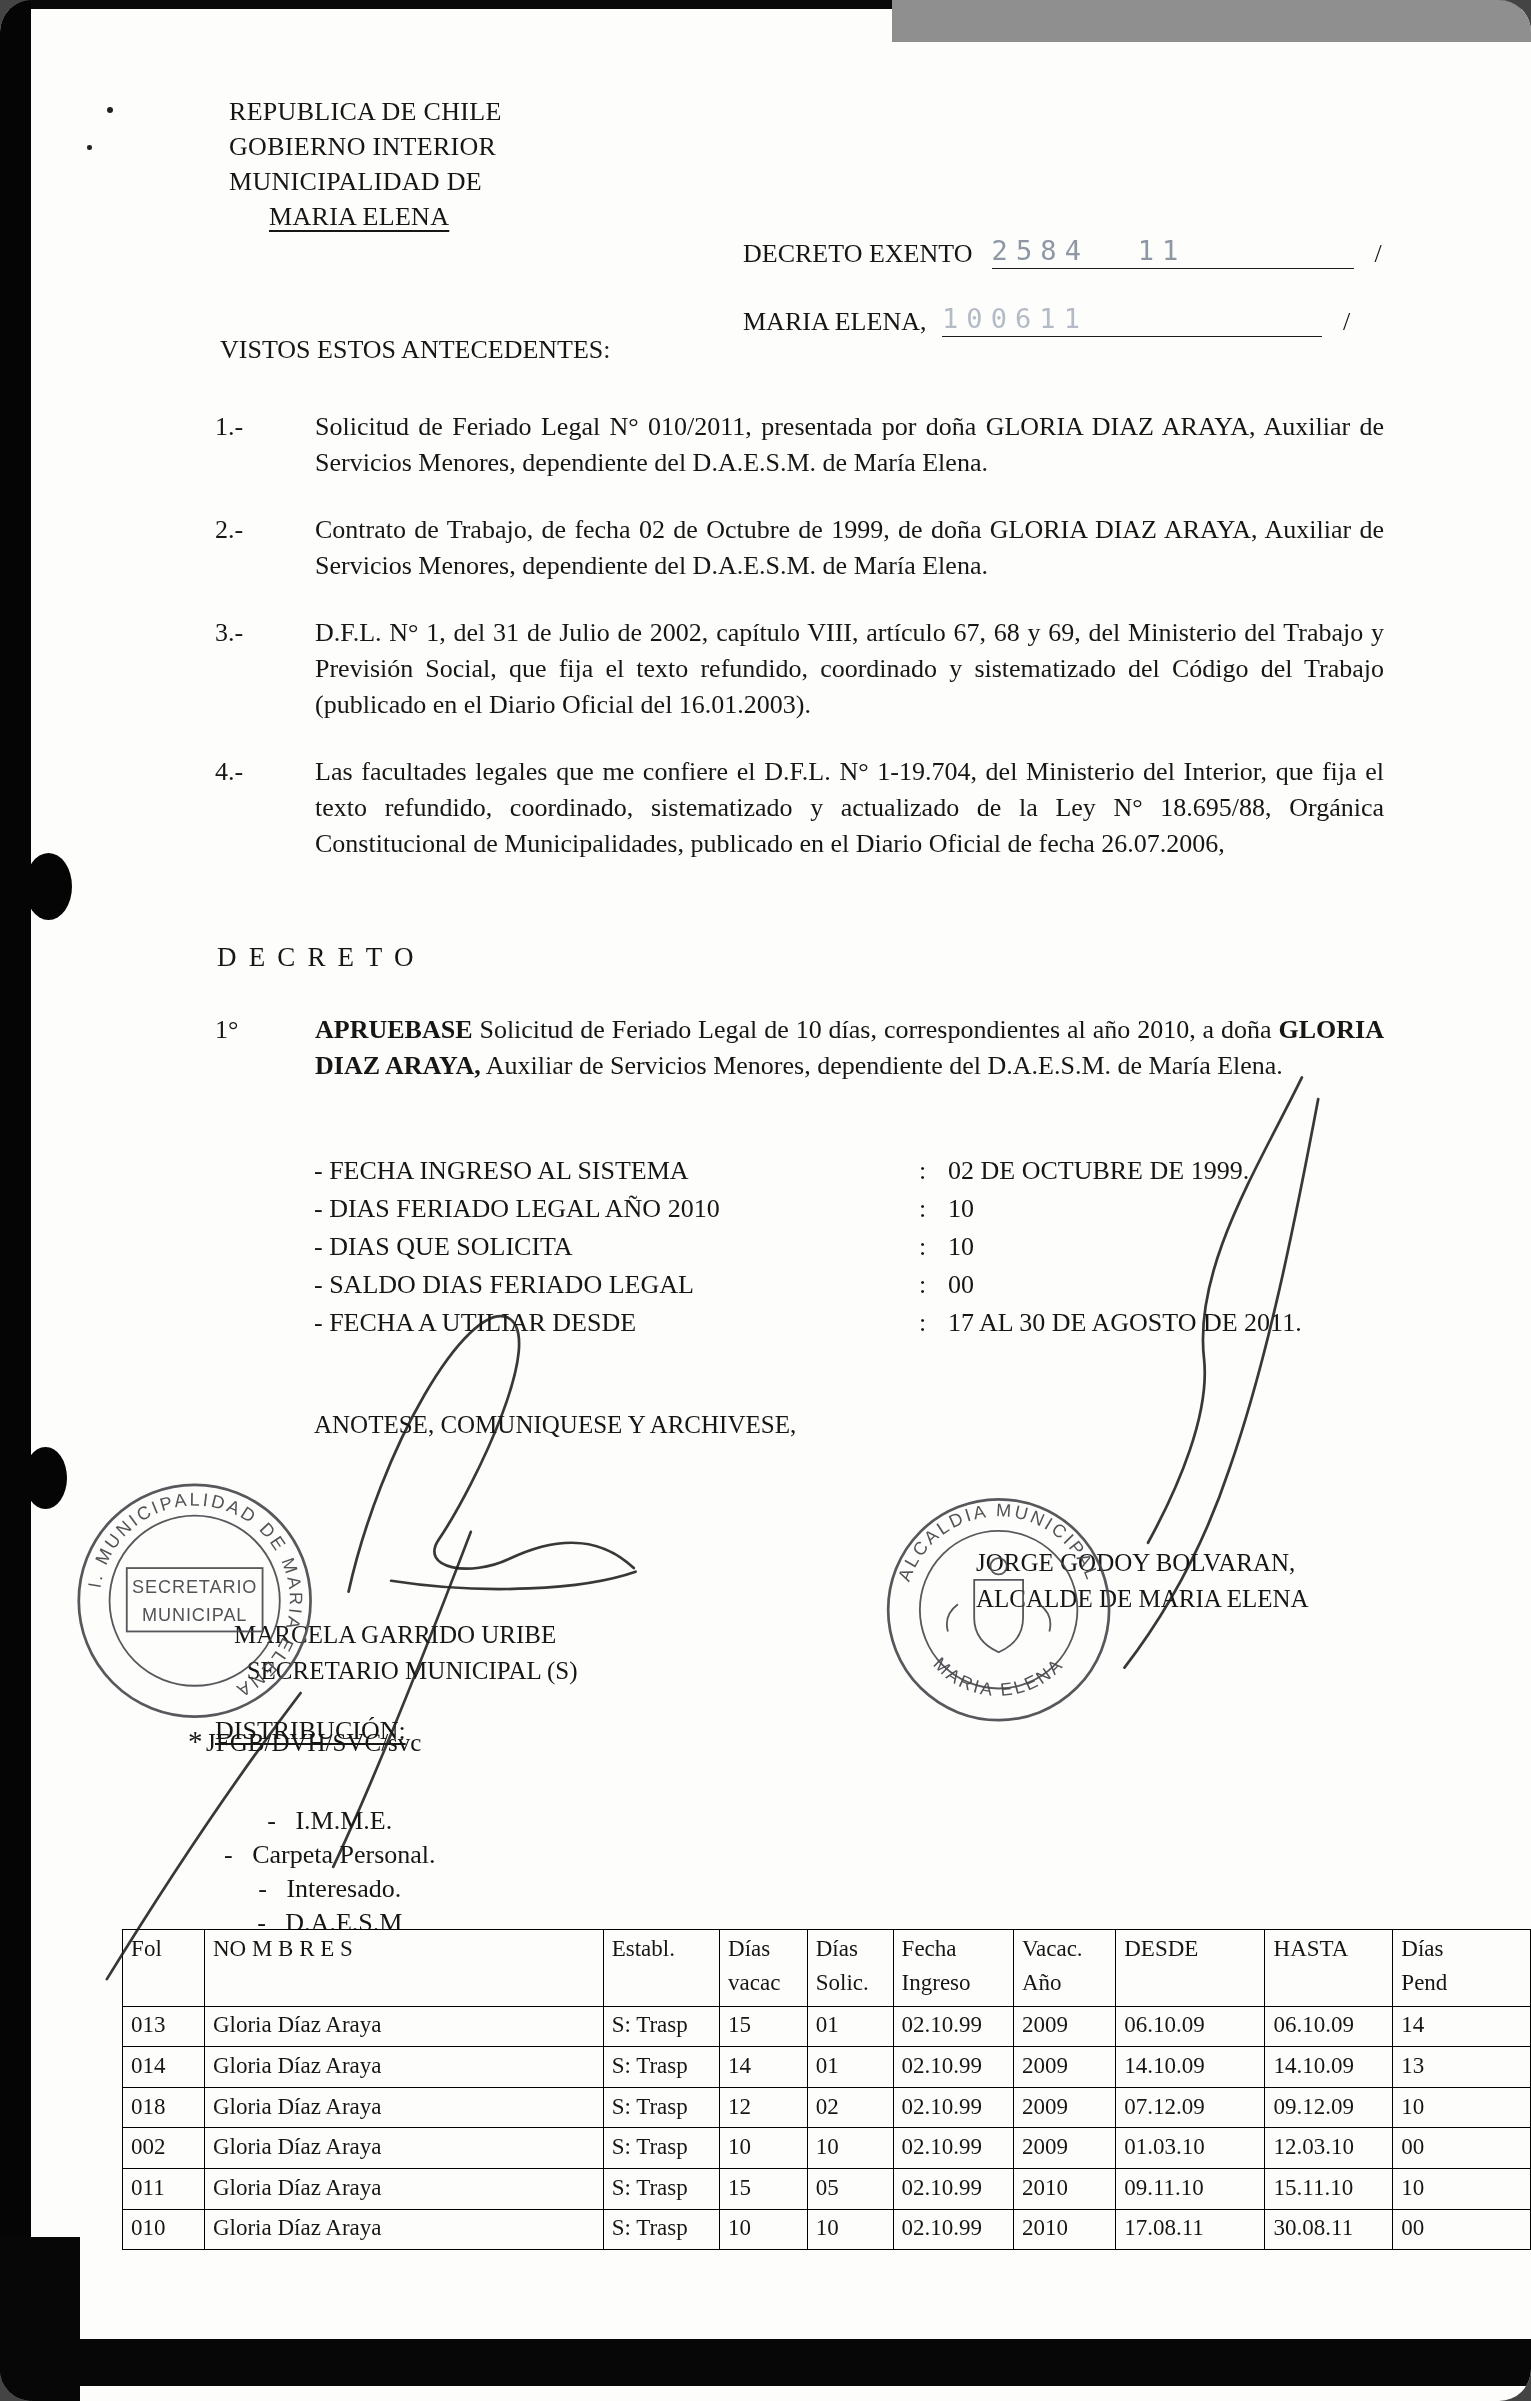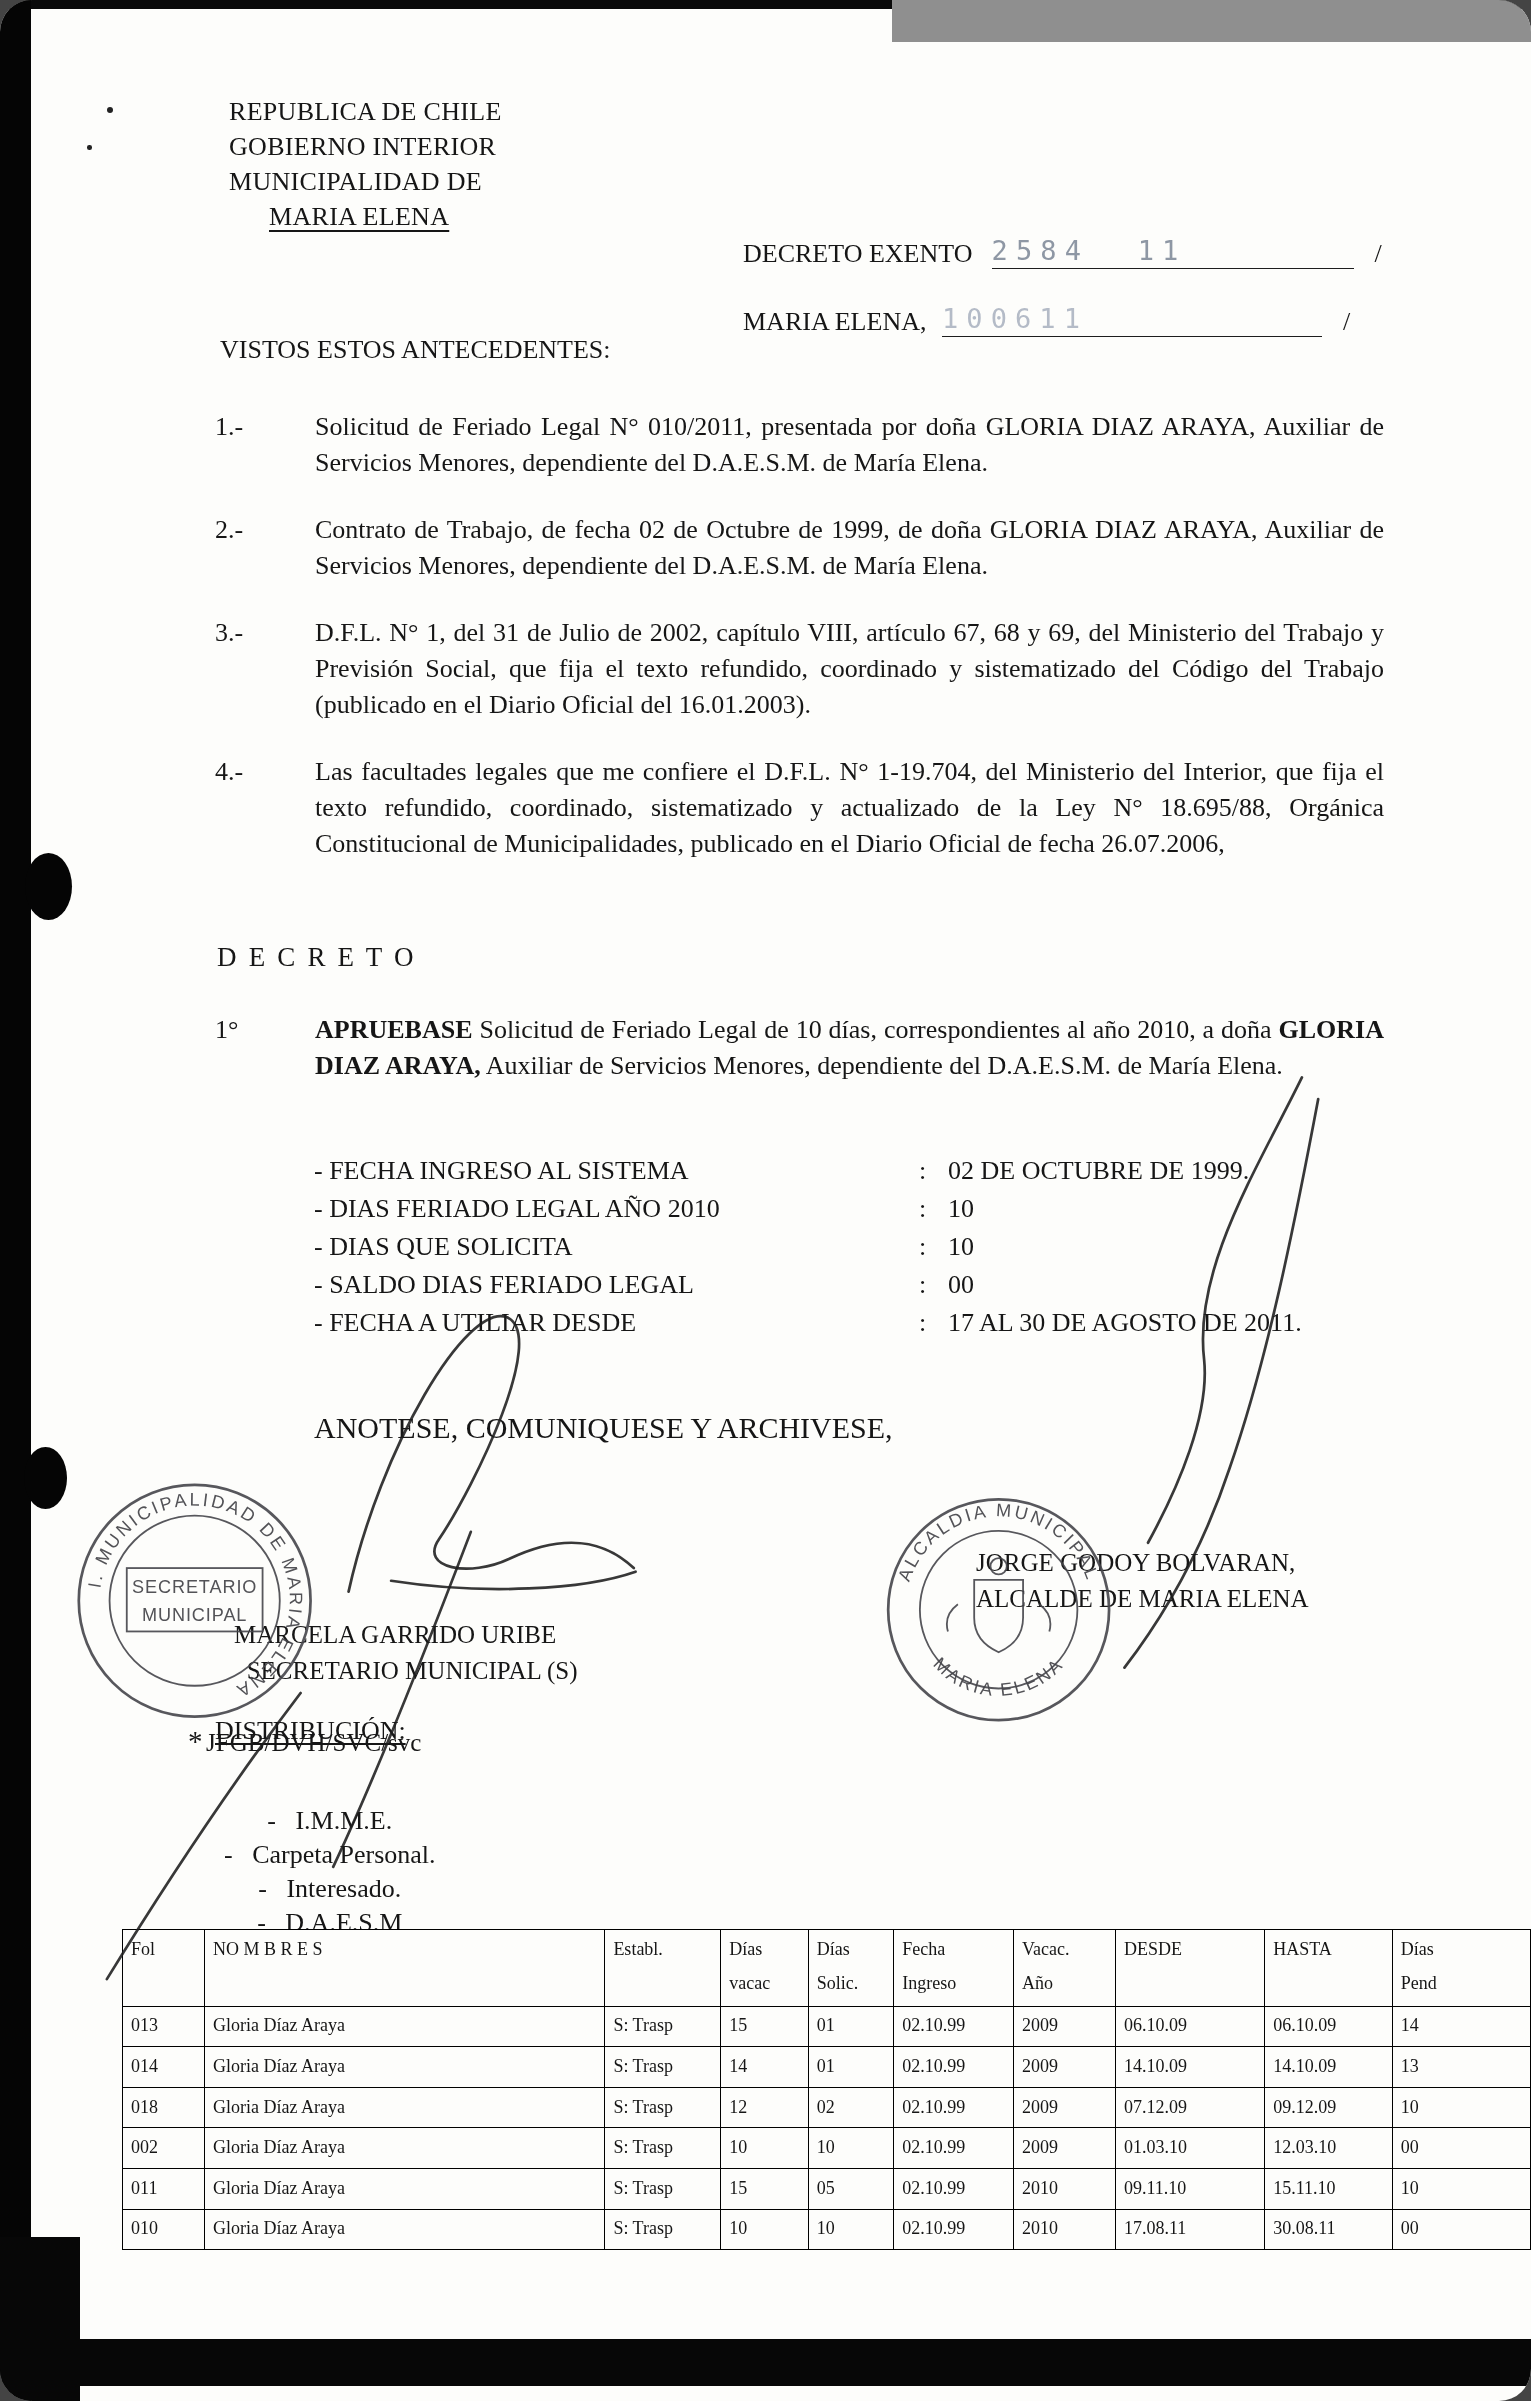--- a/index.html
+++ b/index.html
@@ -54,32 +54,32 @@
 
   .resolution { display:flex; font-size:26px; line-height:36px; }
   .resolution .num { flex:0 0 100px; }
   .resolution .txt { width:1069px; text-align:justify; }
   .b { font-weight:bold; }
 
   .details-row { display:flex; font-size:26px; line-height:38px; }
   .details-row .lbl { width:605px; }
   .details-row .colon { width:29px; }
 
-  .closing { font-size:30px; }
+  .closing { font-size:25px; }
 
   .typed-name { font-size:25px; line-height:36px; z-index:2; }
 
   .initials { font-size:25px; }
   .mark { font-size:29px; margin-right:3.6px; }
   .dist-title { font-size:26px; text-decoration:underline; text-underline-offset:3.6px; }
   .dist-list { font-size:26px; line-height:34px; }
   .dist-item { white-space:pre;text-align:center; }
 
   
-  table.records { border-collapse:collapse; table-layout:fixed; font-size:18px; background:#fdfdfb; }
+  table.records { border-collapse:collapse; table-layout:fixed; font-size:23px; background:#fdfdfb; }
   .records th, .records td {
     border:1.8px solid #000; padding:1.8px 8.1px; text-align:left;
     vertical-align:top; font-weight:normal; overflow:hidden; white-space:nowrap;
   }
   .records thead th { height:72px; line-height:34px; }
   .records tbody td { height:36px; line-height:34px; }
 
   
   svg.overlay { position:absolute; left:0; top:0; z-index:3; pointer-events:none; }
   .stampc { fill:none; stroke:#45454a; stroke-width:3; opacity:.9; }

